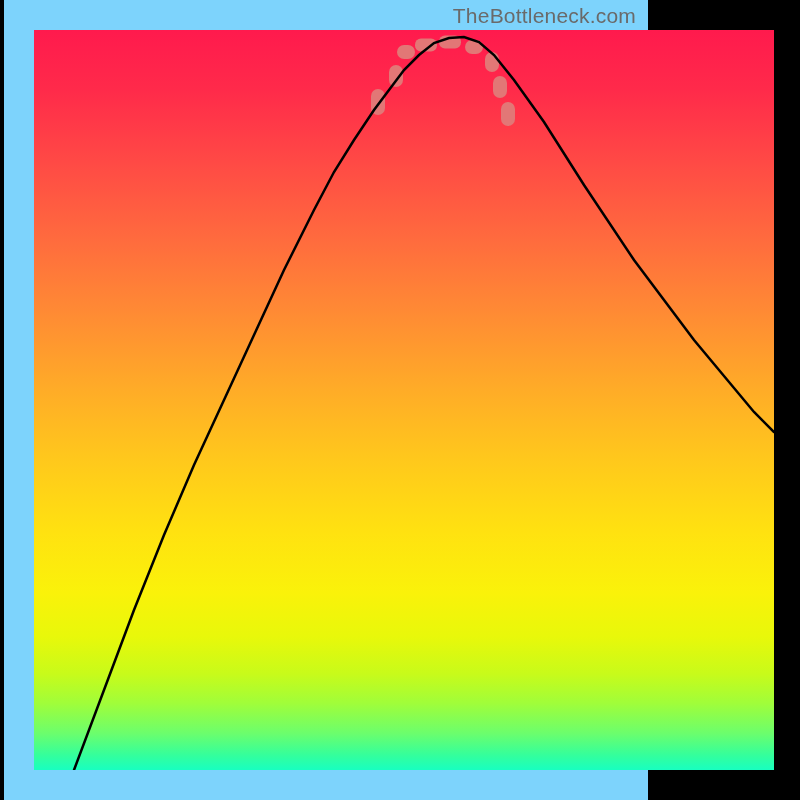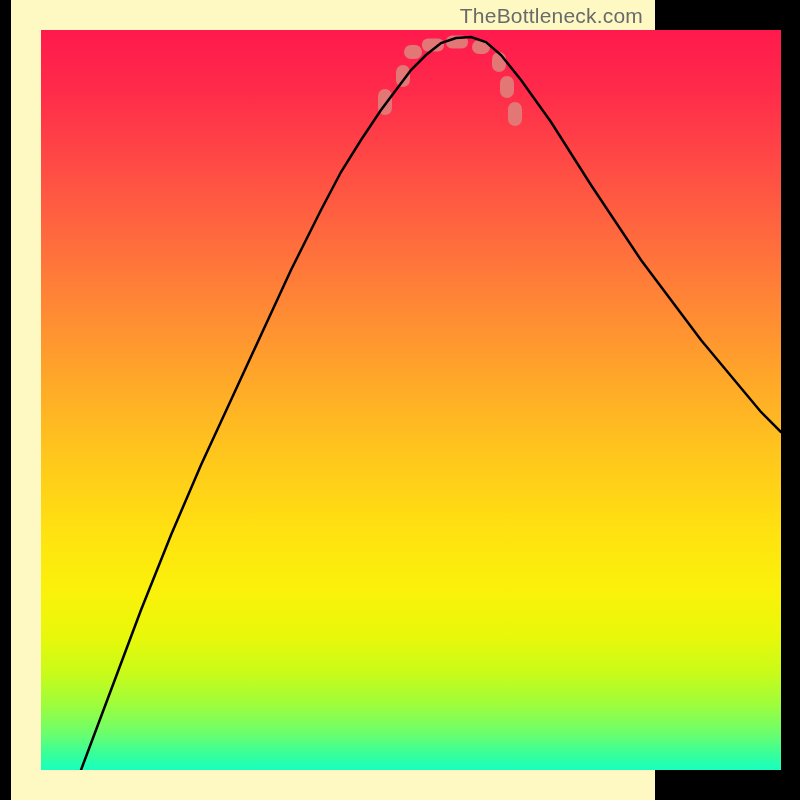--- a/index.html
+++ b/index.html
@@ -7,24 +7,24 @@
     padding: 0;
     width: 800px;
     height: 800px;
     background: #000;
     overflow: hidden;
     font-family: Arial, Helvetica, sans-serif;
   }
   .frame {
     position: absolute;
     top: 0;
-    left: 11px;
+    left: 4px;
     width: 644px;
     height: 800px;
-    background: #fef9c3;
+    background: #7dd3fc;
   }
   .plot-area {
     position: absolute;
     top: 30px;
     left: 30px;
     width: 740px;
     height: 740px;
     overflow: hidden;
   }
   .gradient-bg {

